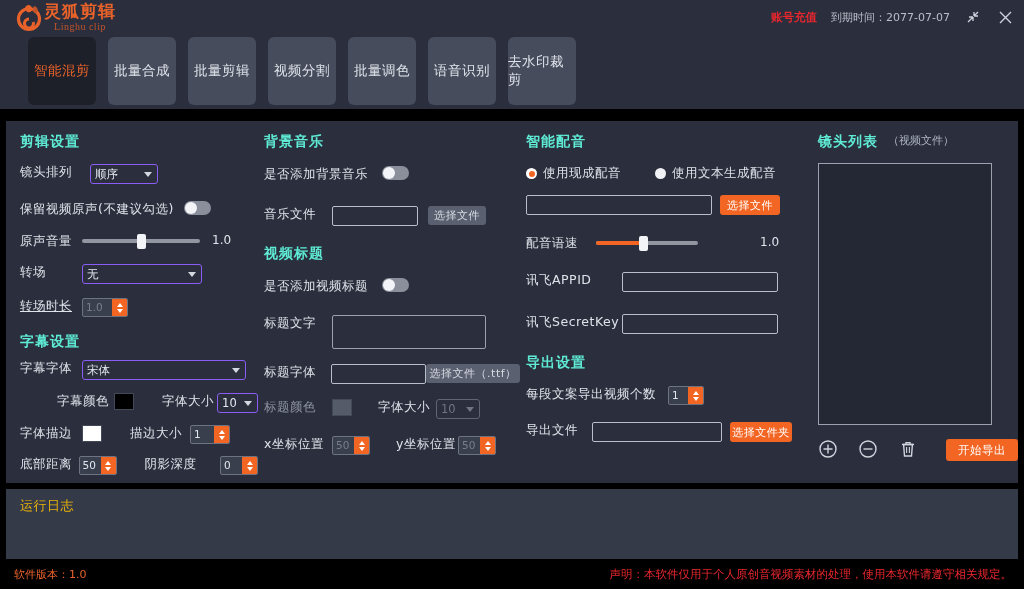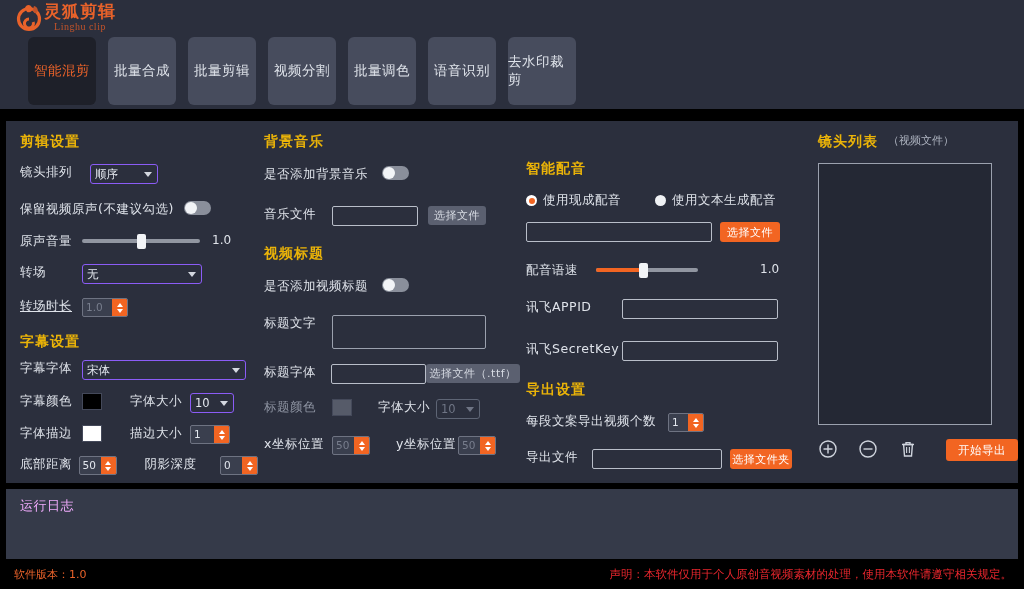--- a/index.html
+++ b/index.html
@@ -70,25 +70,25 @@
 
   
   .content {
     margin: 0 6px; background: #2b2f3d;
     height: 362px; flex: none; position: relative;
     display: flex;
   }
   .col { position: relative; height: 100%; }
   .col-a { width: 252px; padding: 12px 0 0 14px; }
   .col-b { width: 262px; padding: 12px 0 0 6px; }
-  .col-c { width: 296px; padding: 12px 0 0 6px; margin-top: 27px; }
+  .col-c { width: 296px; padding: 12px 0 0 6px; }
   .col-d { flex: 1; padding: 12px 0 0 6px; }
 
   .sect-title {
-    color: #eab308; font-size: 14px; font-weight: bold;
+    color: #5eead4; font-size: 14px; font-weight: bold;
     font-family: "DejaVu Sans", sans-serif; letter-spacing: 1px;
   }
   .sect-note { color: #aeb4c0; font-size: 11px; font-family: "DejaVu Sans", sans-serif; }
 
   .row { display: flex; align-items: flex-start; }
   .lbl {
     color: #dfe3ea; font-size: 12.5px;
     font-family: "DejaVu Sans", sans-serif; letter-spacing: .5px;
     white-space: nowrap;
   }
@@ -179,21 +179,21 @@
     border: 1px solid #9ba1ae; background: #242834;
   }
 
   .iconbtn { color: #cfd4dd; display: flex; align-items: center; justify-content: center; }
 
   
   .log {
     margin: 6px 6px 0 6px; height: 70px; background: #353a49;
     flex: none; padding: 8px 0 0 14px;
   }
-  .log-title { color: #f0abfc; font-size: 13px; font-family: "DejaVu Sans", sans-serif; letter-spacing: .5px; }
+  .log-title { color: #eab308; font-size: 13px; font-family: "DejaVu Sans", sans-serif; letter-spacing: .5px; }
 
   
   .footer {
     height: 100%; display: flex; align-items: center;
     padding: 0 12px 0 14px; background: #000;
   }
   .ver { color: #e8622a; font-size: 11px; font-family: "DejaVu Sans", sans-serif; }
   .disc { margin-left: auto; color: #e8262d; font-size: 11.5px; font-family: "DejaVu Sans", sans-serif; }
 </style>
 </head>
@@ -209,20 +209,35 @@
           <path d="M15 17 a4.5 4.5 0 1 0 4.2 3" fill="none" stroke="#e8622a" stroke-width="3"></path>
           <path d="M11 6 C12 2 17 2 18 6 C19 10 15 11 13 10 Z" fill="#e8622a"></path>
           <path d="M20 4 C24 5 25 9 22 11 C20 12 18 9 20 4 Z" fill="#c2532a"></path>
         </svg>
       </div>
       <div class="logo-text">
         <div class="logo-title">灵狐剪辑</div>
         <div class="logo-sub">Linghu clip</div>
       </div>
     </div>
+    <div class="tb-right">
+      <div class="recharge">账号充值</div>
+      <div class="expire">到期时间：2077-07-07</div>
+      <div class="win-btn">
+        <svg width="14" height="14" viewBox="0 0 14 14">
+          <path d="M2 12 L7 7 M7 7 L3 7 M7 7 L7 11" stroke="#cdd2dc" stroke-width="1.3" fill="none"></path>
+          <path d="M12 2 L8 6 M8 6 L12 6 M8 6 L8 2" stroke="#cdd2dc" stroke-width="1.3" fill="none"></path>
+        </svg>
+      </div>
+      <div class="win-btn">
+        <svg width="15" height="15" viewBox="0 0 15 15">
+          <path d="M2 2 L13 13 M13 2 L2 13" stroke="#cdd2dc" stroke-width="1.4"></path>
+        </svg>
+      </div>
+    </div>
   </div>
 
   <div class="tabstrip">
     <div class="tab active">
         <span>智能混剪</span>
       </div>
     <div class="tab">
         <span>批量合成</span>
       </div>
     <div class="tab">
@@ -304,21 +319,21 @@
         <div class="lbl" style="width:62px;">字幕字体</div>
         <div class="select" style="width:164px;">
           <span>宋体</span>
           <span class="arrowbox">
               <i class="caret"></i>
             </span>
         </div>
       </div>
 
       <div class="row" style="margin-top:13px;">
-        <div class="lbl" style="width:62px;">字幕颜色</div>
+        <div class="lbl" style="width:62px;margin-left:37px;">字幕颜色</div>
         <div class="swatch" id="sw-subcolor" style="background: rgb(0, 0, 0);"></div>
         <div class="lbl" style="margin-left:28px;width:60px;">字体大小</div>
         <div class="select" style="width:44px;">
           <span>10</span>
           <span class="arrowbox">
               <i class="caret"></i>
             </span>
         </div>
       </div>
 

